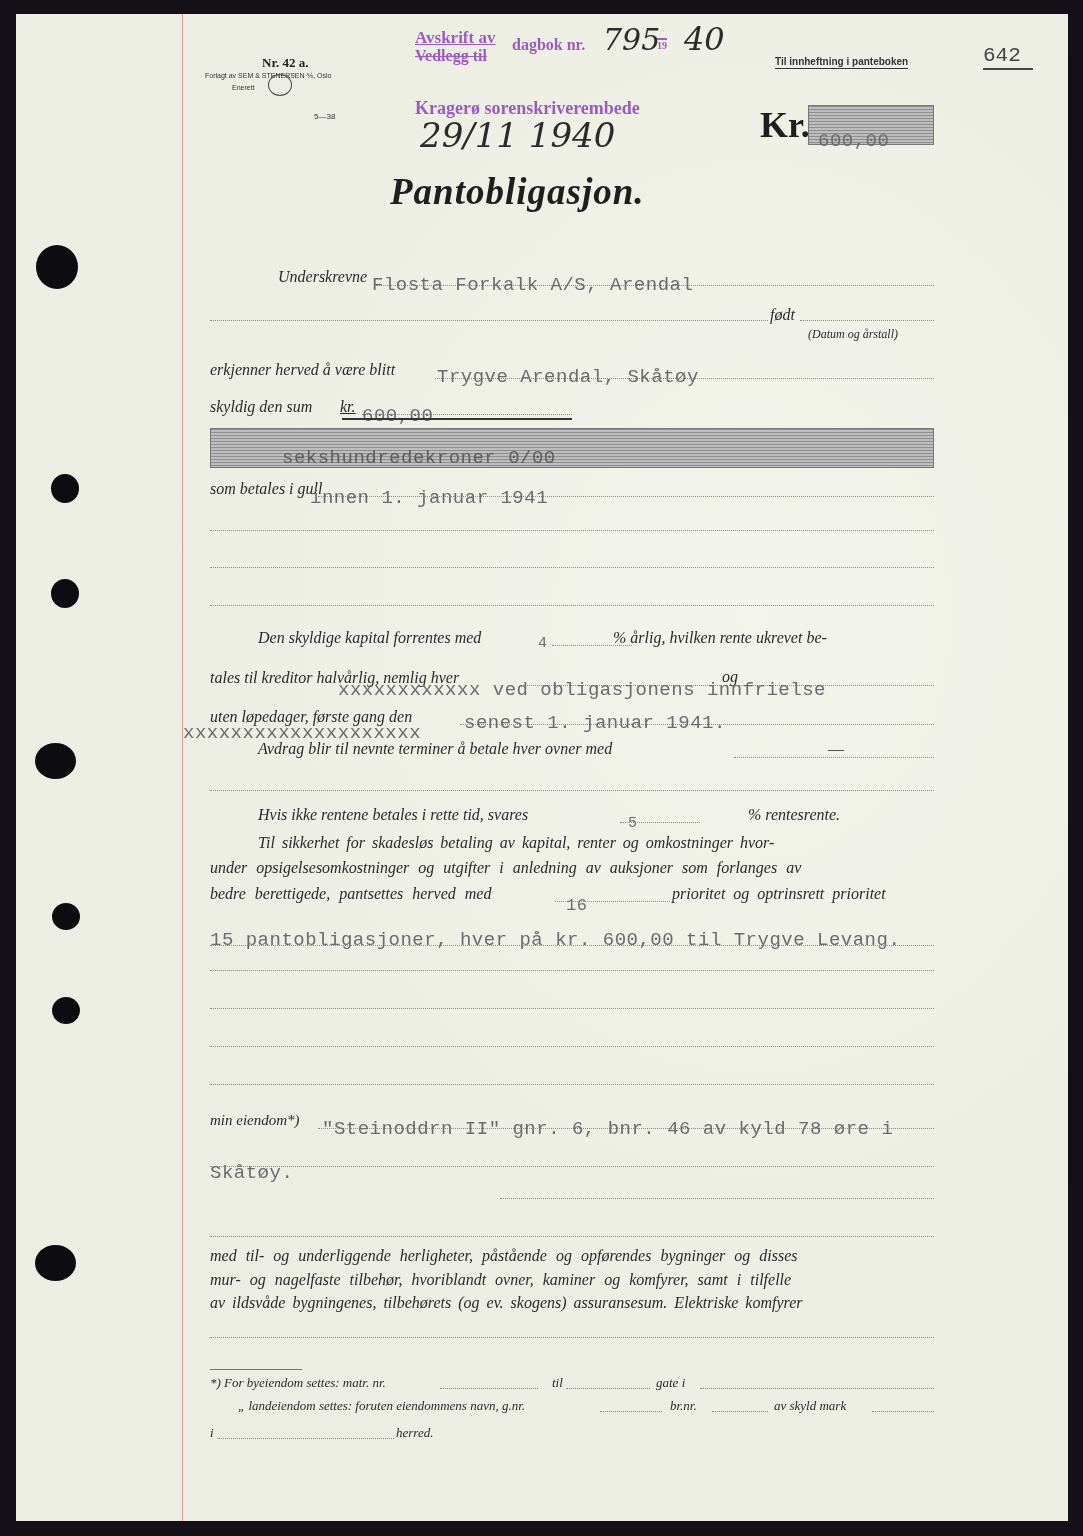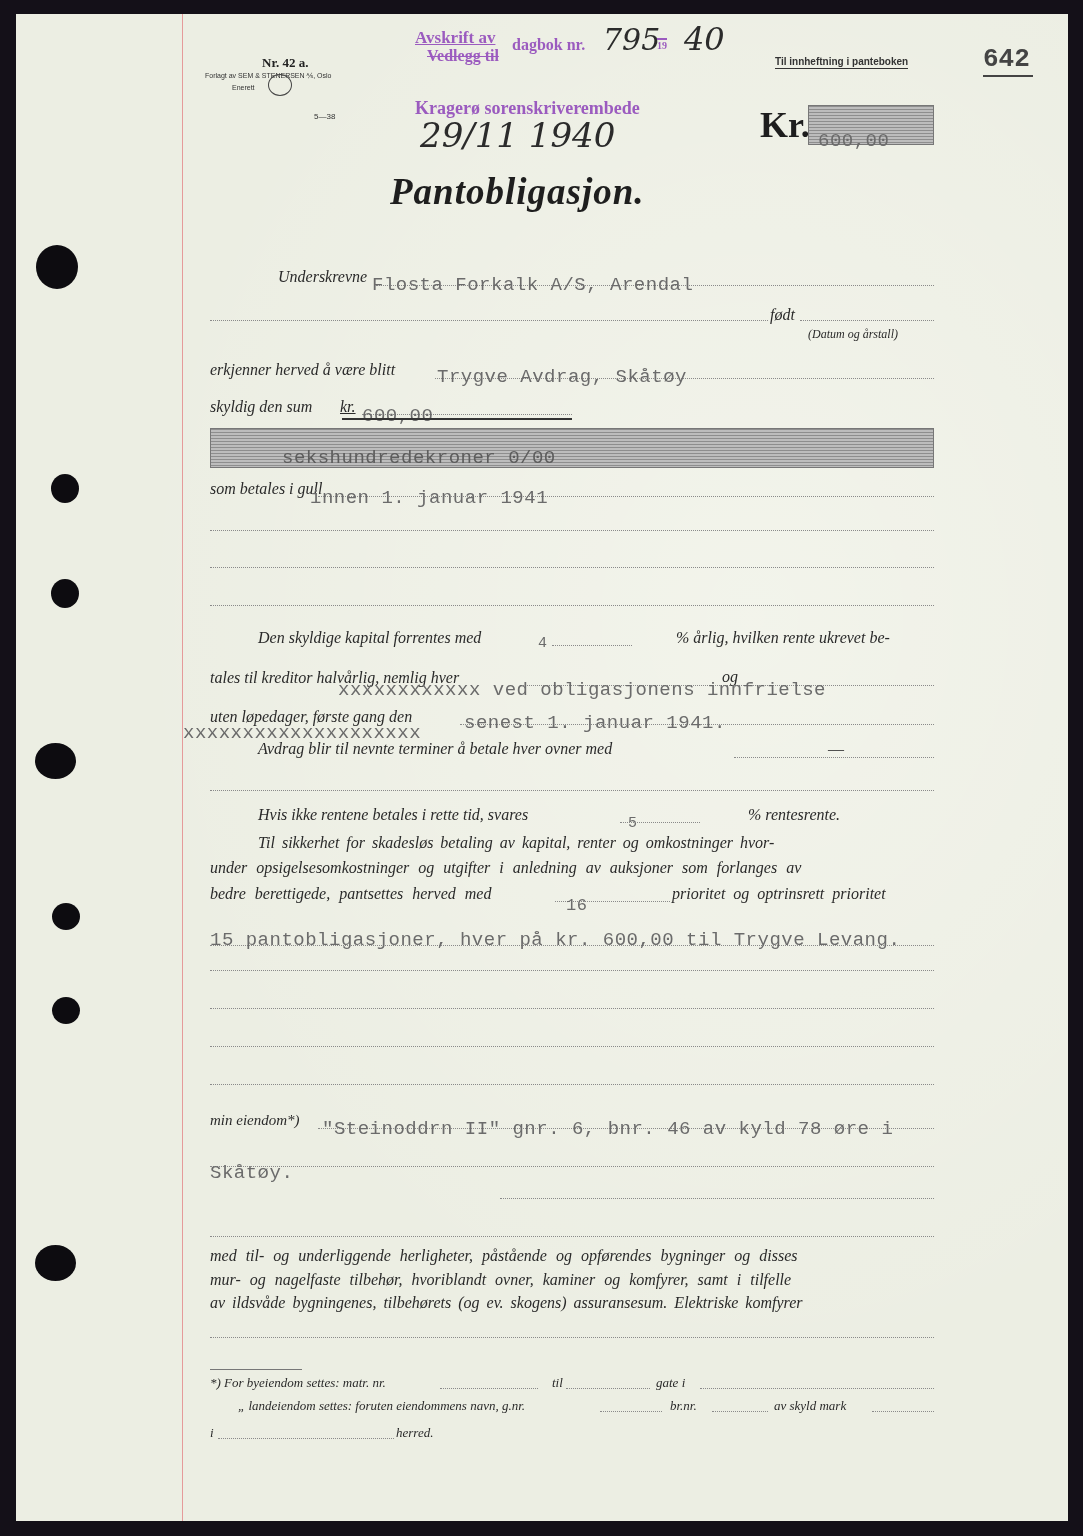--- a/index.html
+++ b/index.html
@@ -43,48 +43,48 @@
 <div class="hole" style="left:52px;top:997px;width:28px;height:27px;"></div>
 <div class="hole" style="left:35px;top:1245px;width:41px;height:36px;"></div>
 
 <div class="abs" style="left:262px;top:55px;font-size:13px;font-weight:bold;color:#222;font-family:'Liberation Serif',serif;">Nr. 42 a.</div>
 <div class="abs hdr-small" style="left:205px;top:72px;font-size:7px;">Forlagt av SEM &amp; STENERSEN ⅍, Oslo</div>
 <div class="abs hdr-small" style="left:232px;top:84px;font-size:7px;">Enerett</div>
 <div class="abs" style="left:268px;top:74px;width:24px;height:22px;border:1px solid #444;border-radius:50%;"></div>
 <div class="abs hdr-small" style="left:314px;top:84px;font-size:8px;margin-top:28px;">5—38</div>
 
 <div class="abs purple" style="left:415px;top:28px;font-size:17px;font-weight:bold;text-decoration:underline;">Avskrift av</div>
-<div class="abs purple" style="left:427px;top:47px;font-size:16px;font-weight:bold;text-decoration:line-through;">Vedlegg til</div>
+<div class="abs purple" style="left:415px;top:47px;font-size:16px;font-weight:bold;text-decoration:line-through;">Vedlegg til</div>
 <div class="abs purple" style="left:512px;top:36px;font-size:16px;font-weight:bold;">dagbok nr.</div>
 <div class="abs hand" style="left:603px;top:22px;font-size:30px;">795</div>
 <div class="abs purple" style="left:657px;top:38px;font-size:10px;font-weight:bold;border-top:2px solid #9b5bbf;">19</div>
 <div class="abs hand" style="left:684px;top:20px;font-size:32px;">40</div>
 <div class="abs purple" style="left:415px;top:98px;font-size:18px;font-weight:bold;">Kragerø sorenskriverembede</div>
 <div class="abs hand" style="left:420px;top:115px;font-size:34px;">29/11 1940</div>
 
 <div class="abs hdr-small" style="left:775px;top:56px;font-size:10px;font-weight:bold;border-bottom:1px solid #333;padding-bottom:1px;">Til innheftning i panteboken</div>
-<div class="abs" style="left:983px;top:44px;font-size:26px;font-family:'Liberation Mono',monospace;color:#444;border-bottom:2px solid #444;width:50px;padding-bottom:1px;font-weight:bold;">642</div>
+<div class="abs" style="left:983px;top:44px;font-size:21px;font-family:'Liberation Mono',monospace;color:#444;border-bottom:2px solid #444;width:50px;padding-bottom:1px;">642</div>
 <div class="abs" style="left:760px;top:104px;font-size:36px;font-weight:bold;color:#1e1e1e;font-family:'Liberation Serif',serif;">Kr.</div>
 <div class="shade" style="left:808px;top:105px;width:126px;height:40px;"></div>
 <div class="abs typed" style="left:818px;top:130px;font-size:19px;">600,00</div>
 
 <div class="abs" style="left:390px;top:170px;font-size:37px;font-weight:bold;font-style:italic;color:#1e1e1e;font-family:'Liberation Serif',serif;letter-spacing:1px;">Pantobligasjon.</div>
 
 <div class="abs italic" style="left:278px;top:268px;">Underskrevne</div>
 <div class="dots" style="left:376px;top:285px;width:558px;"></div>
 <div class="abs typed" style="left:372px;top:274px;">Flosta Forkalk A/S, Arendal</div>
 
 <div class="dots" style="left:210px;top:320px;width:558px;"></div>
 <div class="abs italic" style="left:770px;top:306px;">født</div>
 <div class="dots" style="left:800px;top:320px;width:134px;"></div>
 <div class="abs italic" style="left:808px;top:327px;font-size:12px;">(Datum og årstall)</div>
 
 <div class="abs italic" style="left:210px;top:361px;">erkjenner herved å være blitt</div>
 <div class="dots" style="left:435px;top:378px;width:499px;"></div>
-<div class="abs typed" style="left:437px;top:366px;">Trygve Avdrag, Skåtøy</div>
+<div class="abs typed" style="left:437px;top:366px;">Trygve Arendal, Skåtøy</div>
 
 <div class="abs italic" style="left:210px;top:398px;">skyldig den sum</div>
 <div class="abs italic" style="left:340px;top:398px;text-decoration:underline;">kr.</div>
 <div class="dots" style="left:362px;top:414px;width:210px;"></div>
 <div class="abs typed" style="left:362px;top:405px;">600,00</div>
 <div class="abs" style="left:342px;top:418px;width:230px;height:2px;background:#333;"></div>
 
 <div class="shade" style="left:210px;top:428px;width:724px;height:40px;"></div>
 <div class="abs typed" style="left:282px;top:447px;color:#5d5d5d;">sekshundredekroner 0/00</div>
 
@@ -92,21 +92,21 @@
 <div class="dots" style="left:318px;top:496px;width:616px;"></div>
 <div class="abs typed" style="left:310px;top:487px;">innen 1. januar 1941</div>
 
 <div class="dots" style="left:210px;top:530px;width:724px;"></div>
 <div class="dots" style="left:210px;top:567px;width:724px;"></div>
 <div class="dots" style="left:210px;top:605px;width:724px;"></div>
 
 <div class="abs italic" style="left:258px;top:629px;">Den skyldige kapital forrentes med</div>
 <div class="abs typed" style="left:538px;top:635px;font-size:15px;">4</div>
 <div class="dots" style="left:552px;top:645px;width:80px;"></div>
-<div class="abs italic" style="left:676px;top:629px;">% årlig, hvilken rente ukrevet be-</div>
+<div class="abs italic" style="left:613px;top:629px;">% årlig, hvilken rente ukrevet be-</div>
 
 <div class="abs italic" style="left:210px;top:669px;">tales til kreditor halvårlig, nemlig hver</div>
 <div class="dots" style="left:520px;top:685px;width:414px;"></div>
 <div class="abs italic" style="left:722px;top:668px;">og</div>
 <div class="abs typed" style="left:338px;top:679px;">xxxxxxxxxxxx ved obligasjonens innfrielse</div>
 
 <div class="abs italic" style="left:210px;top:708px;">uten løpedager, første gang den</div>
 <div class="dots" style="left:460px;top:724px;width:474px;"></div>
 <div class="abs typed" style="left:183px;top:722px;">xxxxxxxxxxxxxxxxxxxx</div>
 <div class="abs typed" style="left:464px;top:712px;">senest 1. januar 1941.</div>

